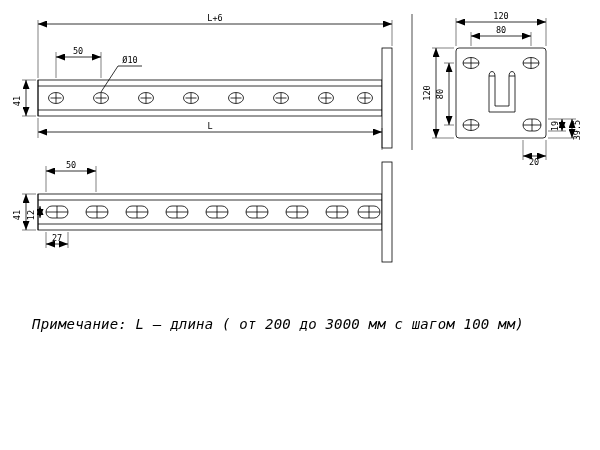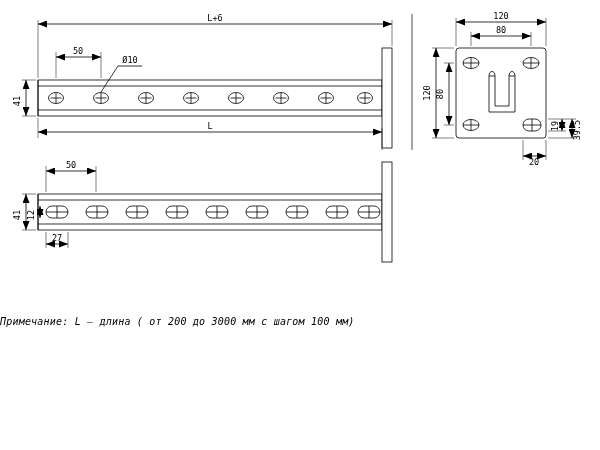--- a/index.html
+++ b/index.html
@@ -8,23 +8,23 @@
     background:#ffffff;
     font-family:"DejaVu Sans Mono", monospace;
     color:#000;
     position:relative;
     overflow:hidden;
   }
   #drawing{position:absolute;left:0;top:0;width:600px;height:450px;}
   .note{
     position:absolute;
     left:0;top:316px;width:556px;
-    text-align:left;
+    text-align:center;
     font-family:"DejaVu Sans Mono", monospace;
-    font-size:10px;
+    font-size:14px;
     font-style:italic;
     letter-spacing:0.2px;
     color:#000;
   }
 </style>
 </head>
 <body>
 
 <svg id="drawing" viewBox="0 0 600 450">
   <defs>

